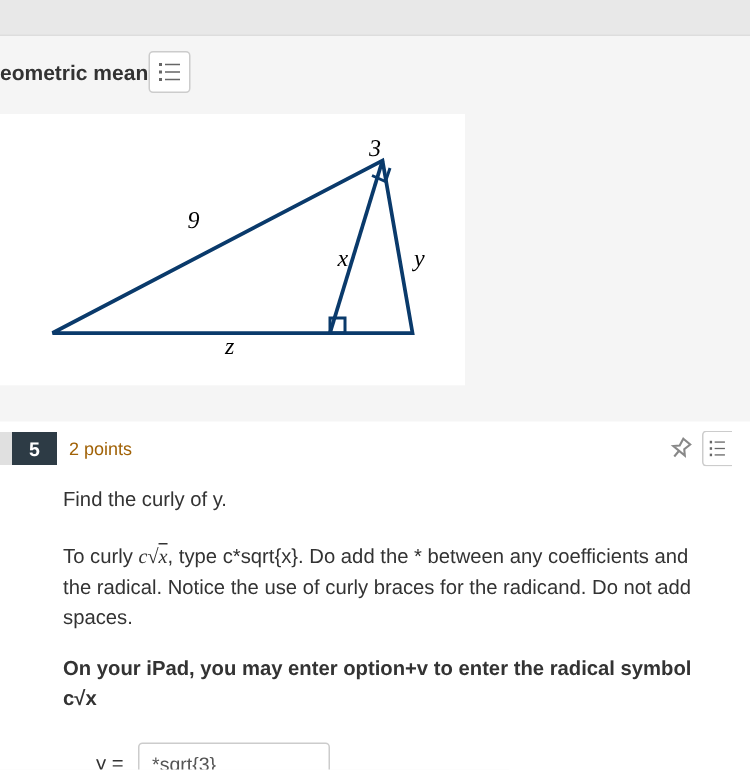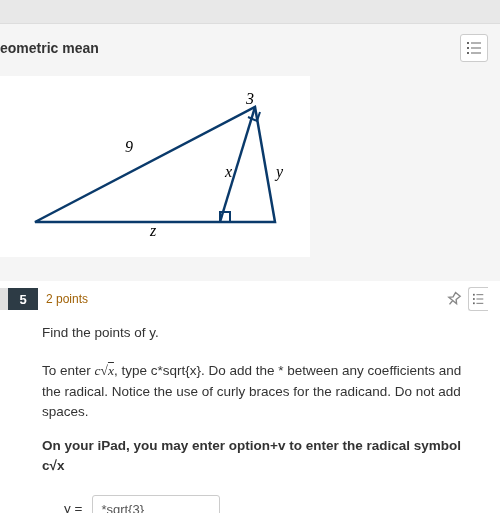--- a/index.html
+++ b/index.html
@@ -12,21 +12,20 @@
       color: #333;
     }
     .top-bar {
       height: 24px;
       background: #e8e8e8;
       border-bottom: 1px solid #ddd;
     }
     .header-row {
       display: flex;
       align-items: center;
-      justify-content: space-between;
       padding: 10px 12px 10px 0;
       background: #f5f5f5;
     }
     .header-title {
       font-size: 14px;
       font-weight: 600;
       color: #333;
     }
     .icon-btn {
       width: 28px;
@@ -186,24 +185,24 @@
           <rect x="0" y="6" width="2" height="2" fill="#666"></rect>
             <rect x="4" y="6.5" width="8" height="1" fill="#666"></rect>
           <rect x="0" y="11" width="2" height="2" fill="#666"></rect>
             <rect x="4" y="11.5" width="8" height="1" fill="#666"></rect>
         </svg>
       </div>
     </div>
   </div>
 
   <div class="q-body">
-    <div class="q-prompt">Find the points of y.</div>
+    <div class="q-prompt">Find the curly of y.</div>
 
     <div class="q-instr">
-      <span>To enter </span><span class="math-c">c</span><span class="radical">√</span><span class="math-x" style="text-decoration:overline">x</span><span>, type c*sqrt{x}.  Do add the * between any coefficients and the radical. Notice the use of curly braces for the radicand.  Do not add spaces.</span>
+      <span>To curly </span><span class="math-c">c</span><span class="radical">√</span><span class="math-x" style="text-decoration:overline">x</span><span>, type c*sqrt{x}.  Do add the * between any coefficients and the radical. Notice the use of curly braces for the radicand.  Do not add spaces.</span>
     </div>
 
     <div class="q-ipad">On your iPad, you may enter option+v to enter the radical symbol c√x</div>
 
     <div class="answer-row">
       <span class="answer-label">y =</span>
       <input class="answer-input" type="text" value="*sqrt{3}" style="">
     </div>
   </div>
 </div>

